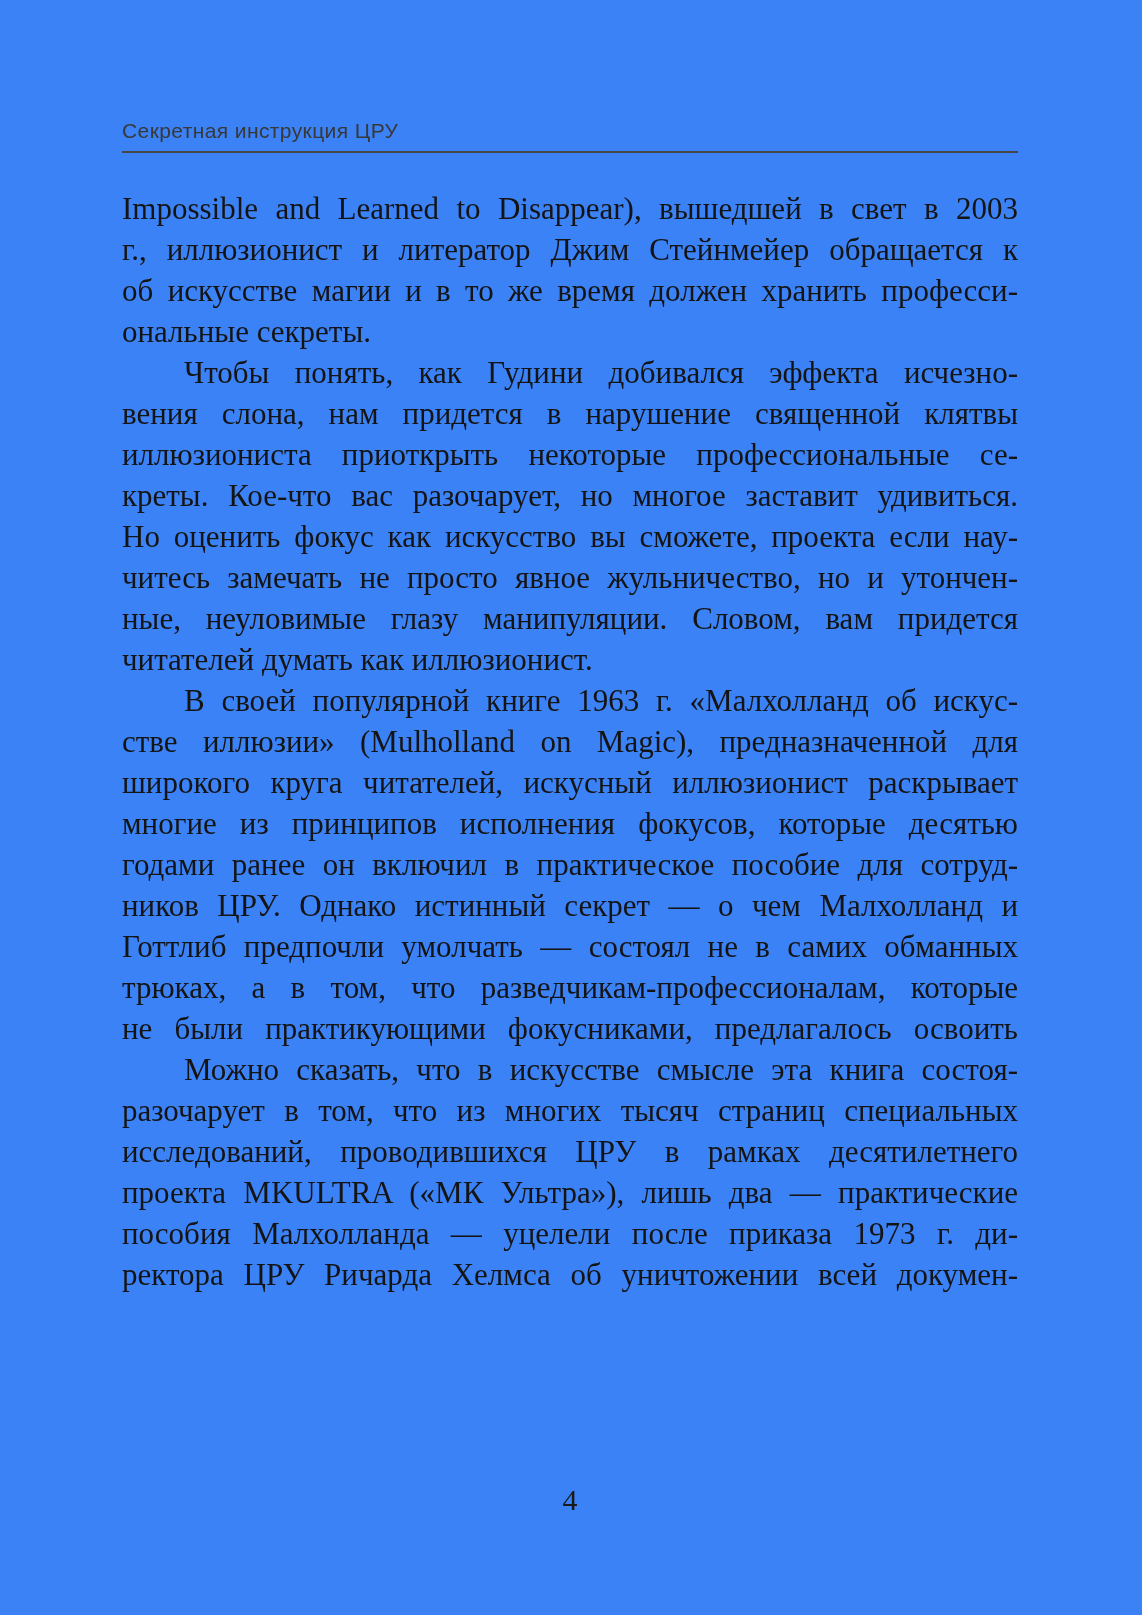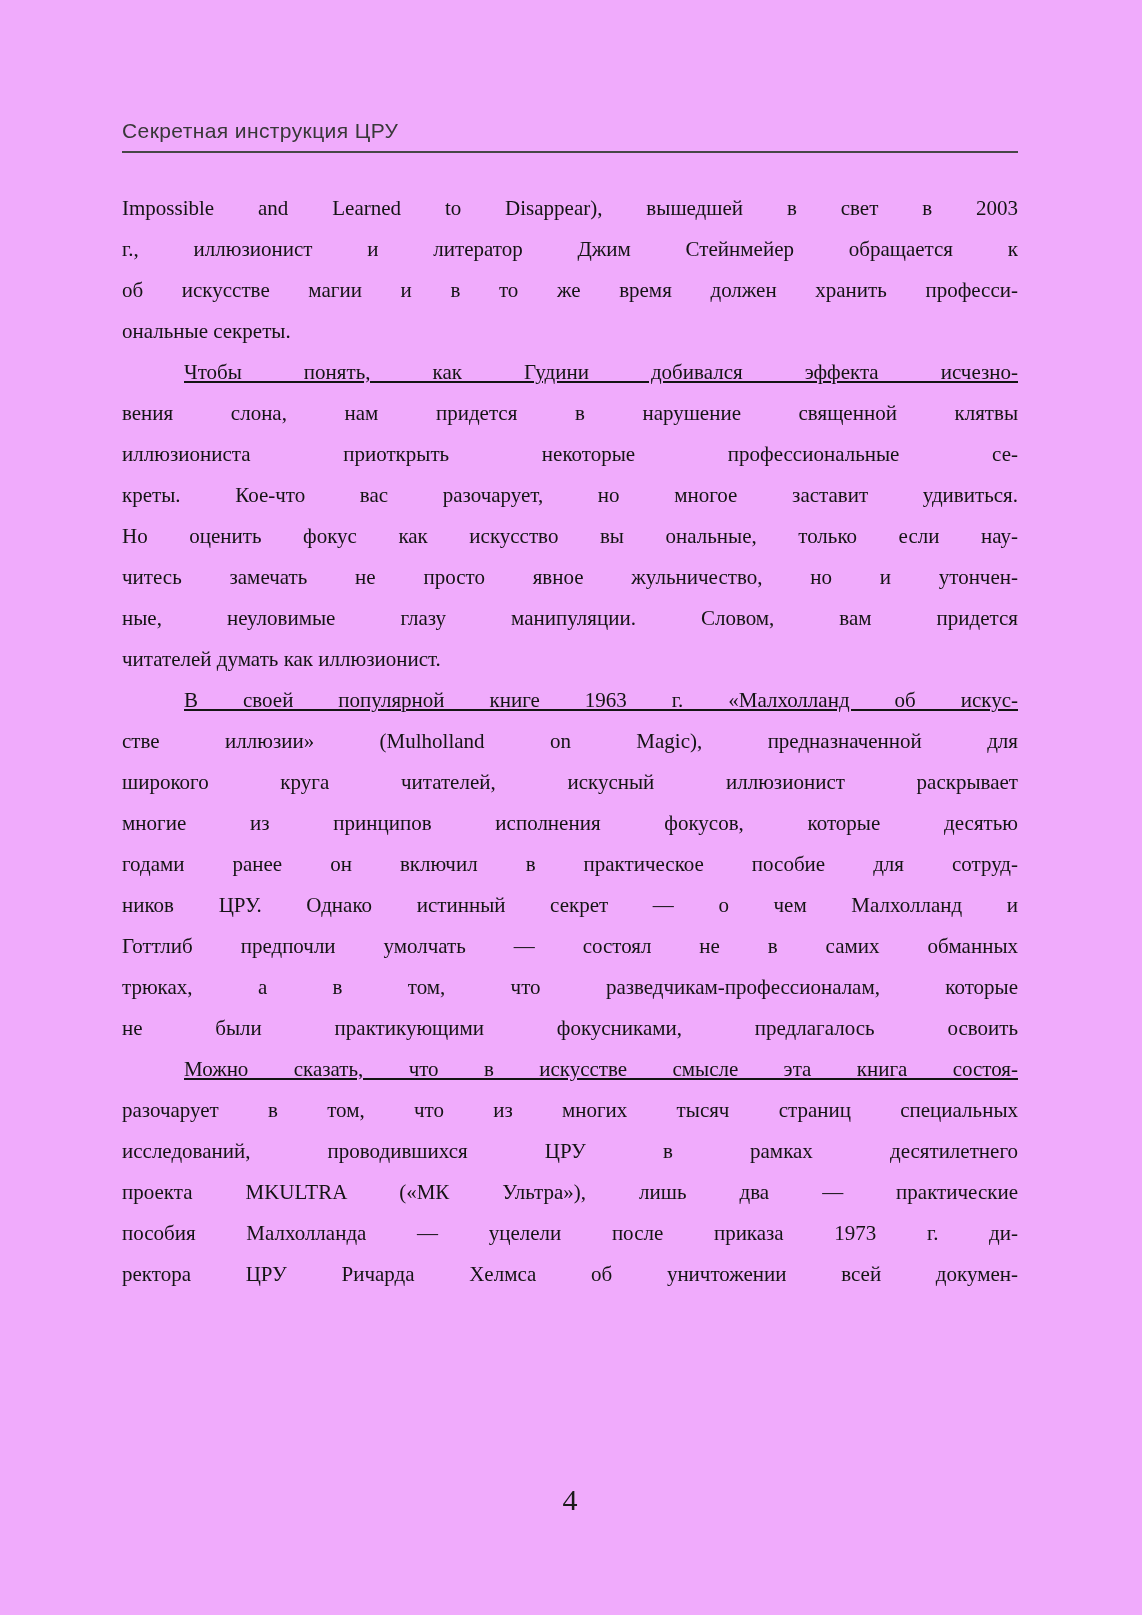--- a/index.html
+++ b/index.html
@@ -5,21 +5,21 @@
   html, body {
     margin: 0;
     padding: 0;
     background: #e8e8e8;
   }
   .page {
     position: relative;
     width: 1142px;
     height: 1615px;
     margin: 0 auto;
-    background: #f0abfc;
+    background: #3b82f6;
     color: #161616;
     font-family: "Liberation Serif", "DejaVu Serif", serif;
     overflow: hidden;
   }
   .running-header {
     position: absolute;
     left: 122px;
     top: 118px;
     width: 896px;
   }
@@ -33,33 +33,33 @@
   .running-header .rule {
     margin-top: 7px;
     height: 0;
     border-bottom: 2px solid #474747;
   }
   .body-text {
     position: absolute;
     left: 122px;
     top: 188px;
     width: 896px;
-    font-size: 21px;
+    font-size: 31px;
     line-height: 41px;
     color: #141414;
   }
   .paragraph { margin: 0; padding: 0; }
   .line {
     height: 41px;
     overflow: hidden;
     text-align: justify;
     text-align-last: justify;
     white-space: normal;
   }
-  .line.indent { padding-left: 62px; text-decoration: underline; }
+  .line.indent { padding-left: 62px; }
   .line.endpara { text-align-last: left; }
   .page-footer {
     position: absolute;
     left: 122px;
     top: 1483px;
     width: 896px;
     text-align: center;
   }
   .page-number {
     font-size: 30px;
@@ -81,21 +81,21 @@
         <div class="line">Impossible and Learned to Disappear), вышедшей в свет в 2003</div>
         <div class="line">г., иллюзионист и литератор Джим Стейнмейер обращается к</div>
         <div class="line">об искусстве магии и в то же время должен хранить професси-</div>
         <div class="line endpara">ональные секреты.</div>
       </div>
       <div class="paragraph">
         <div class="line indent">Чтобы понять, как Гудини добивался эффекта исчезно-</div>
         <div class="line">вения слона, нам придется в нарушение священной клятвы</div>
         <div class="line">иллюзиониста приоткрыть некоторые профессиональные се-</div>
         <div class="line">креты. Кое-что вас разочарует, но многое заставит удивиться.</div>
-        <div class="line">Но оценить фокус как искусство вы ональные, только если нау-</div>
+        <div class="line">Но оценить фокус как искусство вы сможете, проекта если нау-</div>
         <div class="line">читесь замечать не просто явное жульничество, но и утончен-</div>
         <div class="line">ные, неуловимые глазу манипуляции. Словом, вам придется</div>
         <div class="line endpara">читателей думать как иллюзионист.</div>
       </div>
       <div class="paragraph">
         <div class="line indent">В своей популярной книге 1963 г. «Малхолланд об искус-</div>
         <div class="line">стве иллюзии» (Mulholland on Magic), предназначенной для</div>
         <div class="line">широкого круга читателей, искусный иллюзионист раскрывает</div>
         <div class="line">многие из принципов исполнения фокусов, которые десятью</div>
         <div class="line">годами ранее он включил в практическое пособие для сотруд-</div>

